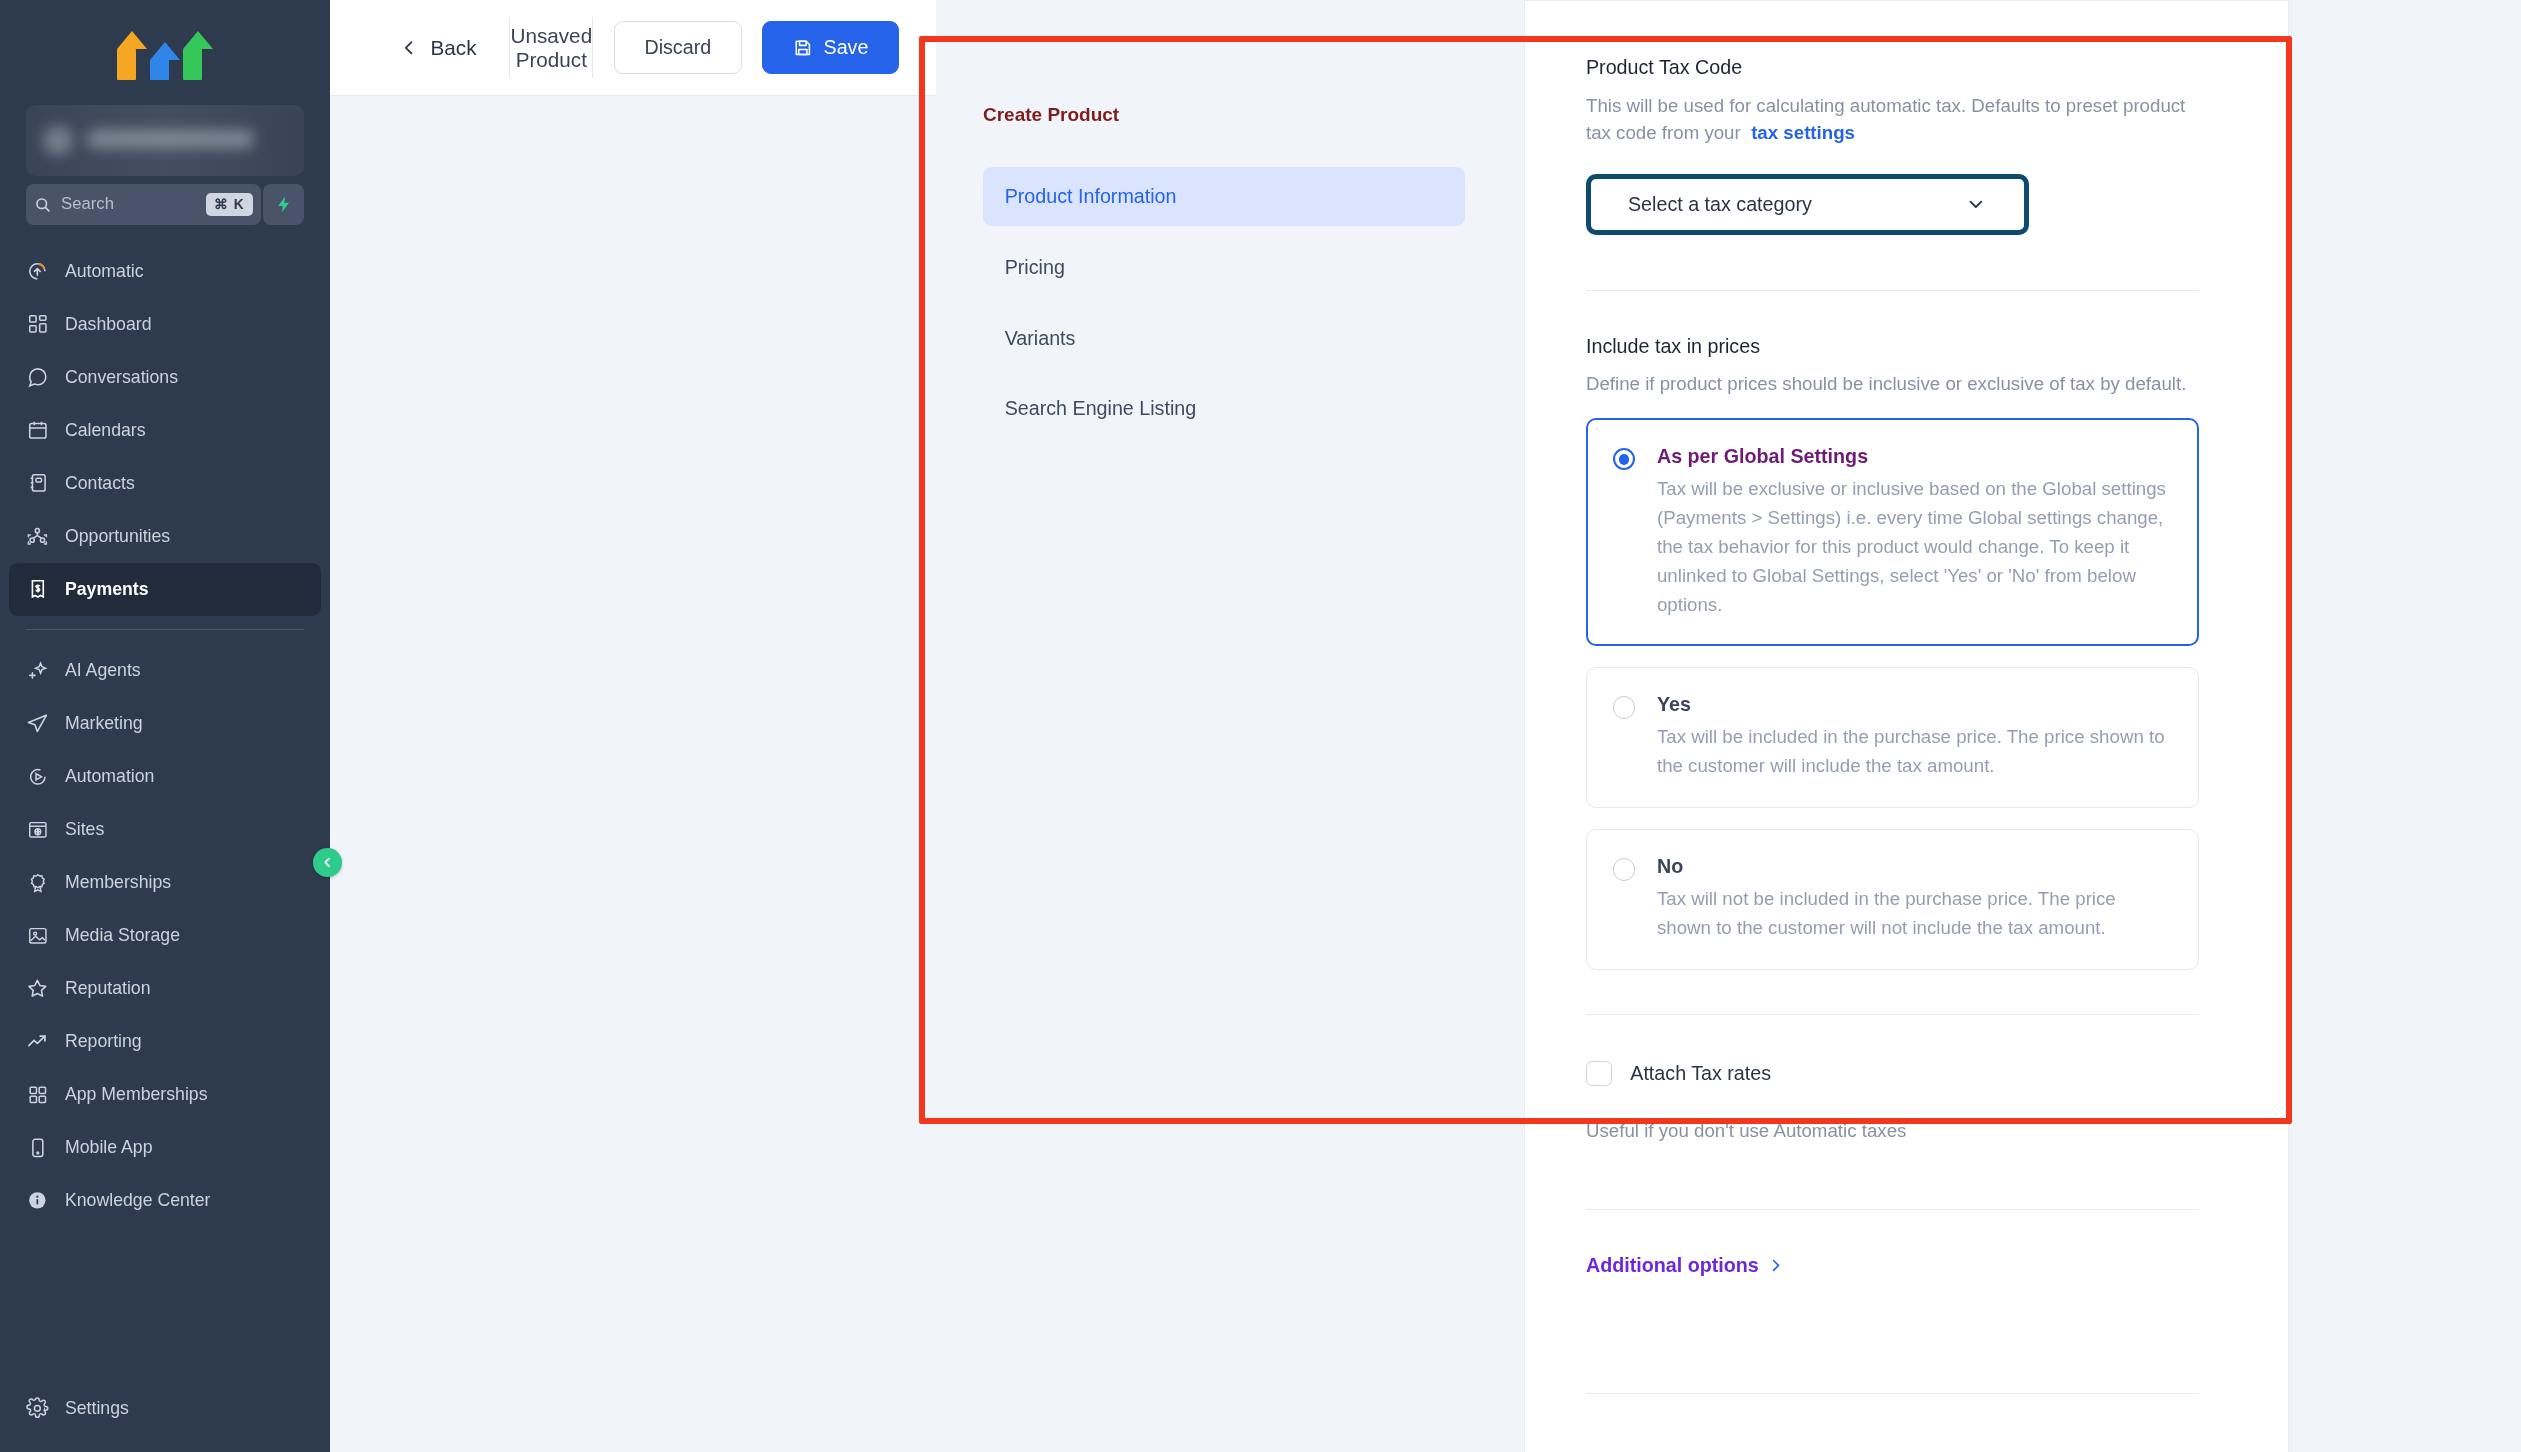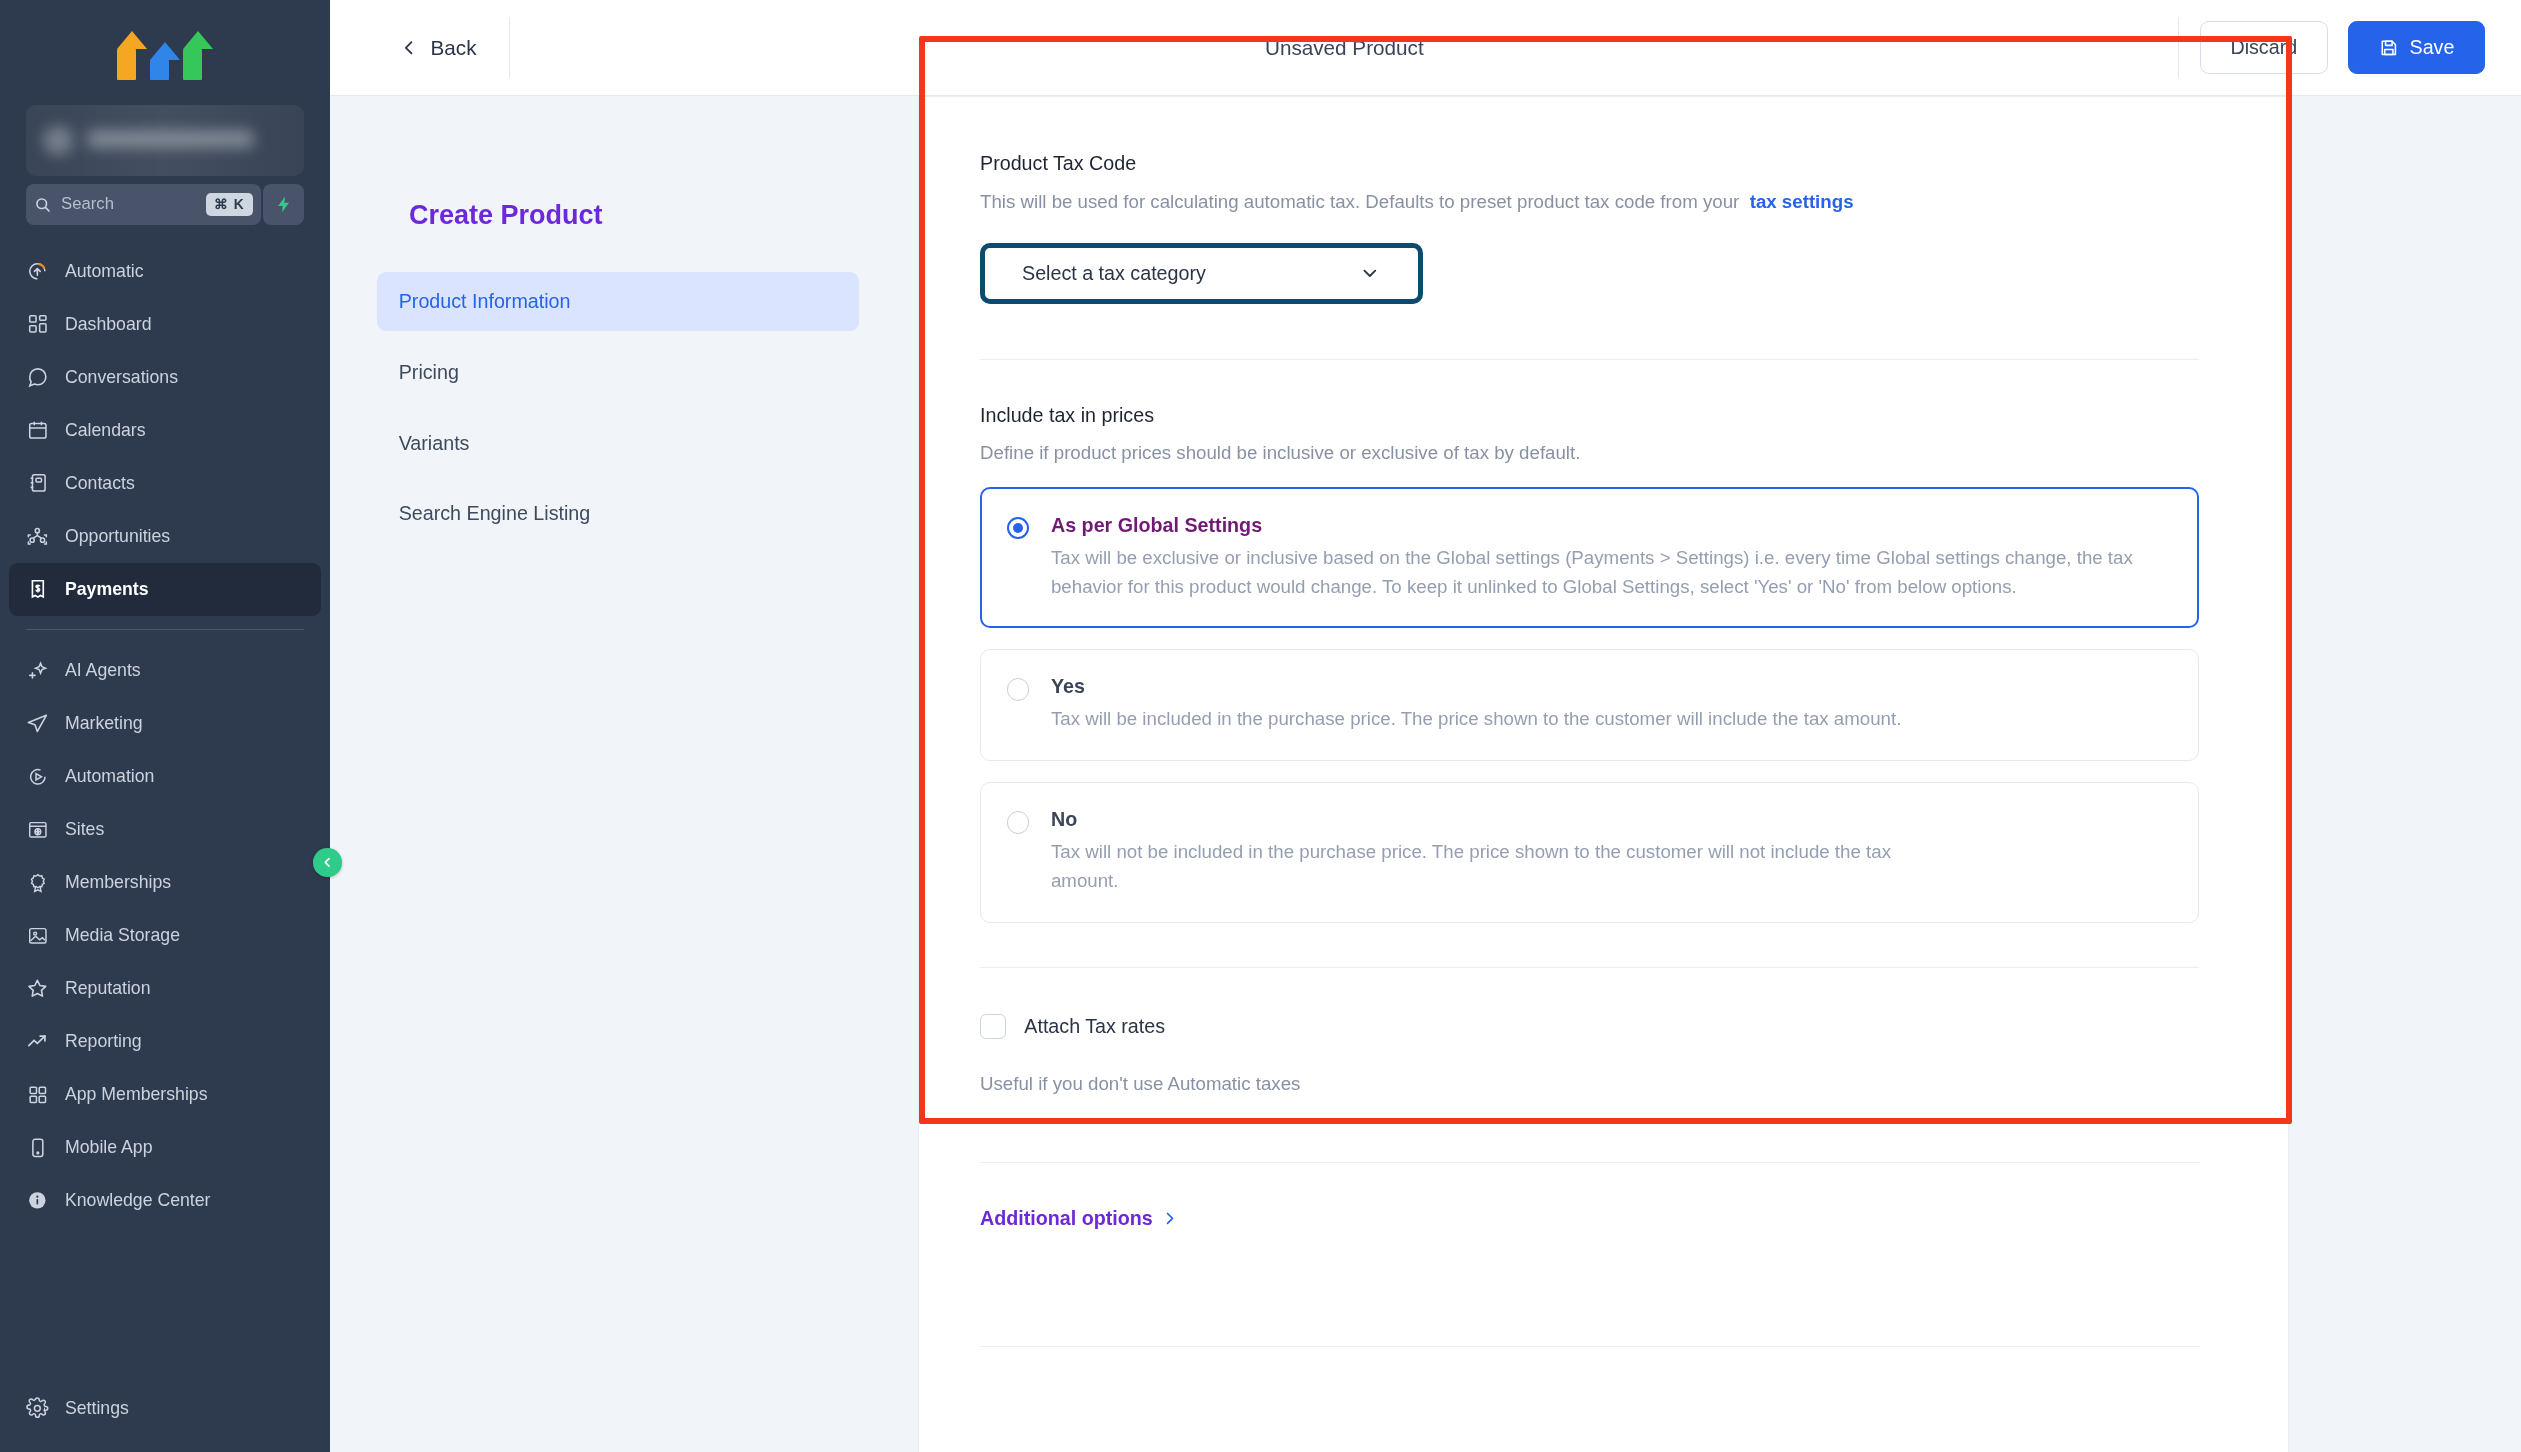--- a/index.html
+++ b/index.html
@@ -69,21 +69,21 @@
   .nav-divider { height: 1px; background: #4a556b; margin: 13.8px 25.6px; }
   .settings-wrap { padding-bottom: 17.7px; }
   .collapse-btn {
     position: absolute; left: 313px; bottom: 576px;
     width: 28.6px; height: 28.6px; border-radius: 50%;
     background: #2ecb8b; display: flex; align-items: center; justify-content: center;
     box-shadow: 0 1px 3px rgba(0,0,0,.25); cursor: pointer; z-index: 5;
   }
 
   
-  .main { flex: 1; display: flex; flex-direction: column; background: #f1f5f9; min-width: 0; }
+  .main { flex: 1; display: flex; flex-direction: row; background: #f1f5f9; min-width: 0; }
   .topbar {
     height: 96px; background: #ffffff; display: flex; align-items: center;
     border-bottom: 1px solid #e6eaf0; flex: 0 0 96px;
   }
   .back-btn {
     display: flex; align-items: center; gap: 12.8px; padding: 0 33px 0 71px;
     height: 96px; cursor: pointer;
   }
   .back-btn .lbl { font-size: 20.7px; color: #2b3445; }
   .vbar { width: 1px; height: 61px; background: #e3e8ef; }
@@ -96,21 +96,21 @@
   }
   .btn-discard { background: #fff; border: 1px solid #d7dde6; color: #3a4456; }
   .btn-save { background: #2563eb; border: 1px solid #2563eb; color: #fff; }
 
   .body-area { flex: 1; display: flex; min-height: 0; position: relative; }
 
   
   .steps-panel {
     width: 588px; flex: 0 0 588px; background: #f1f5f9; padding: 104px 59px 0 47px;
   }
-  .steps-title { font-size: 27px; font-weight: 700; color: #6d28d9; margin-bottom: 41px; margin-left: 32px; }
+  .steps-title { font-size: 19px; font-weight: 700; color: #7f1d1d; margin-bottom: 41px; }
   .step {
     height: 59px; display: flex; align-items: center; padding: 0 21.7px;
     border-radius: 8.9px; font-size: 19.7px; color: #3f4a5e; margin-bottom: 11.8px; cursor: pointer;
   }
   .step.active { background: #dbe4fe; color: #2563eb; }
 
   
   .content-col { flex: 1; min-width: 0; padding-right: 233px; position: relative; }
   .card {
     background: #ffffff; border: 1px solid #e9edf3; min-height: 1453px;

